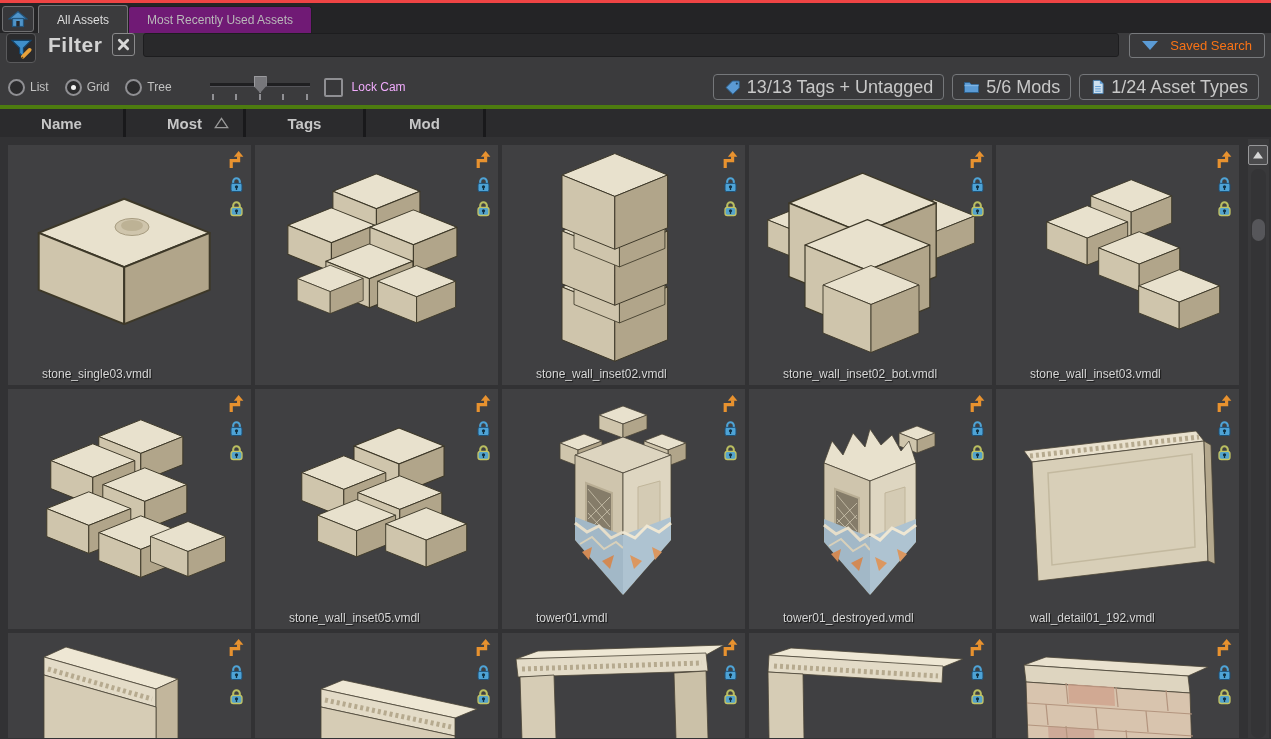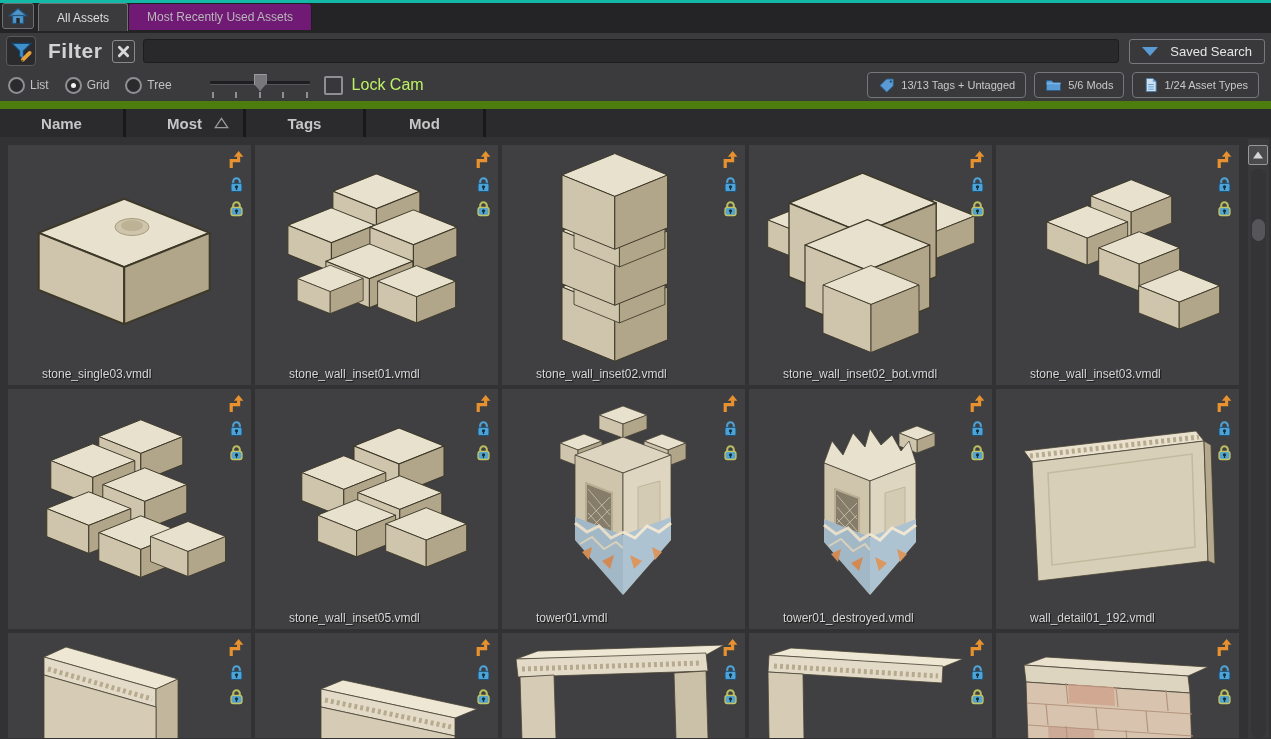--- a/index.html
+++ b/index.html
@@ -1,65 +1,65 @@
 <!DOCTYPE html>
 <html><head>
 <meta charset="utf-8">
 <style>
   html,body{margin:0;padding:0;background:#1c1c1e;}
   .app{position:relative;width:1271px;height:739px;overflow:hidden;
        font-family:"Liberation Sans",sans-serif;color:#c8c8c8;background:#323234;}
 
   
-  .tab-row{height:30px;background:#242426;border-top:3px solid #14b8a6;
-           display:flex;}
+  .tab-row{height:30px;background:#242426;border-top:3px solid #ef4444;
+           display:flex;align-items:flex-end;}
   .home-btn{width:32px;height:26px;margin:0 4px 1px 2px;background:#37373a;
             border:1px solid #6f6f71;border-radius:3px;display:flex;
             align-items:center;justify-content:center;padding:0;cursor:pointer;}
   .tab{height:26px;display:flex;align-items:center;padding:0 18px;font-size:12px;
        border:1px solid #1f1f21;border-bottom:none;border-radius:3px 3px 0 0;
        background:#701a75;color:#b9b9b9;cursor:pointer;}
   .tab.active{background:#3b3b3d;border-color:#737375;color:#dedede;height:27px;}
 
   
-  .filter-row{height:36px;background:#3b3b3d;display:flex;align-items:center;padding:0 4px 0 6px;}
+  .filter-row{height:36px;background:#3b3b3d;display:flex;align-items:flex-start;padding:0 4px 0 6px;}
   .funnel-btn{width:30px;height:30px;background:#2b2b2d;border:1px solid #5a5a5c;
               border-radius:4px;display:flex;align-items:center;justify-content:center;padding:0;}
   .filter-title{font-size:21px;font-weight:bold;color:#d2d2d2;margin:0 10px 0 12px;letter-spacing:.5px;}
   .clear-btn{width:23px;height:23px;background:#39393b;border:1px solid #8a8a8c;border-radius:3px;
              display:flex;align-items:center;justify-content:center;padding:0;margin-right:8px;}
   .search-input{flex:1;height:22px;background:#29292b;border:1px solid #1d1d1f;border-radius:3px;
                 color:#ddd;font-size:13px;padding:0 6px;margin-right:10px;outline:none;}
   .saved-search{height:25px;display:flex;align-items:center;gap:12px;background:#39393b;
-                border:1px solid #77797c;border-radius:3px;padding:0 12px;color:#e5e5e5;
+                border:1px solid #77797c;border-radius:3px;padding:0 12px;color:#f97316;
                 font-size:13px;margin-right:2px;}
   .tri-down{width:0;height:0;border-left:8px solid transparent;border-right:8px solid transparent;
             border-top:9px solid #5b9bd5;}
 
   
   .view-row{height:40px;background:#3b3b3d;display:flex;align-items:center;padding:0 4px 0 8px;
-            border-bottom:8px solid #4d7c0f;box-sizing:border-box;}
+            border-bottom:4px solid #4d7c0f;box-sizing:border-box;}
   .radio-opt{display:flex;align-items:center;gap:5px;margin-right:16px;font-size:12px;color:#c2c2c2;}
   .radio{width:13px;height:13px;border:2px solid #8f8f93;border-radius:50%;background:#2b2b2d;
          display:inline-flex;align-items:center;justify-content:center;}
   .radio.checked::after{content:"";width:5px;height:5px;border-radius:50%;background:#f2f2f2;}
   .slider{position:relative;width:100px;height:26px;margin:0 14px 0 22px;}
   .slider .track{position:absolute;left:0;right:0;top:9px;height:3px;background:#1f1f21;
                  border-bottom:1px solid #55555a;}
   .slider .thumb{position:absolute;left:44px;top:2px;width:13px;height:17px;background:#77777b;
                  border:1px solid #9a9a9e;box-sizing:border-box;
                  clip-path:polygon(0 0,100% 0,100% 58%,50% 100%,0 58%);}
   .slider .ticks{position:absolute;left:2px;right:2px;top:20px;display:flex;justify-content:space-between;}
   .slider .ticks span{width:2px;height:6px;background:#909094;}
   .checkbox{width:15px;height:15px;background:#38383a;border:2px solid #8f8f93;border-radius:2px;margin-right:9px;}
-  .lockcam-label{font-size:16px;color:#bef264;}
+  .lockcam-label{font-size:12px;color:#f0abfc;}
   .vspacer{flex:1;}
   .pill-btn{height:26px;display:flex;align-items:center;gap:6px;background:#39393b;
             border:1px solid #75777a;border-radius:4px;padding:0 10px;color:#c8c8c8;
-            font-size:11px;margin-right:8px;white-space:nowrap;}
+            font-size:18px;margin-right:8px;white-space:nowrap;}
 
   
   .header-row{height:28px;background:#202022;display:flex;}
   .hcell{background:#2b2b2d;border-right:3px solid #19191b;display:flex;align-items:center;
          justify-content:center;font-size:15px;font-weight:bold;color:#c6c6c6;position:relative;}
   .hcell.rest{flex:1;border-right:none;}
   .sort-tri{position:absolute;right:14px;top:7px;}
 
   
   .content{position:relative;height:601px;background:#323234;overflow:hidden;}
@@ -261,21 +261,20 @@
                 <use href="#ico-arrow"></use>
               </svg>
             <svg width="17" height="17" viewBox="0 0 18 18">
                 <use href="#ico-lock"></use>
               </svg>
             <svg width="17" height="17" viewBox="0 0 18 18">
                 <use href="#ico-lock2"></use>
               </svg>
           </div>
         </div>
-        <figcaption>stone_wall_inset01.vmdl</figcaption>
       </figure>
 
       <figure class="tile">
         <div class="thumb">
           <svg width="243" height="218" viewBox="0 0 243 218">
             <use href="#chev" transform="translate(60,142) scale(1.65)"></use>
             <use href="#chev" transform="translate(72,114) scale(1.42)"></use>
             <use href="#chev" transform="translate(60,86) scale(1.65)"></use>
             <use href="#chev" transform="translate(72,58) scale(1.42)"></use>
             <use href="#chev" transform="translate(60,30) scale(1.65)"></use>

